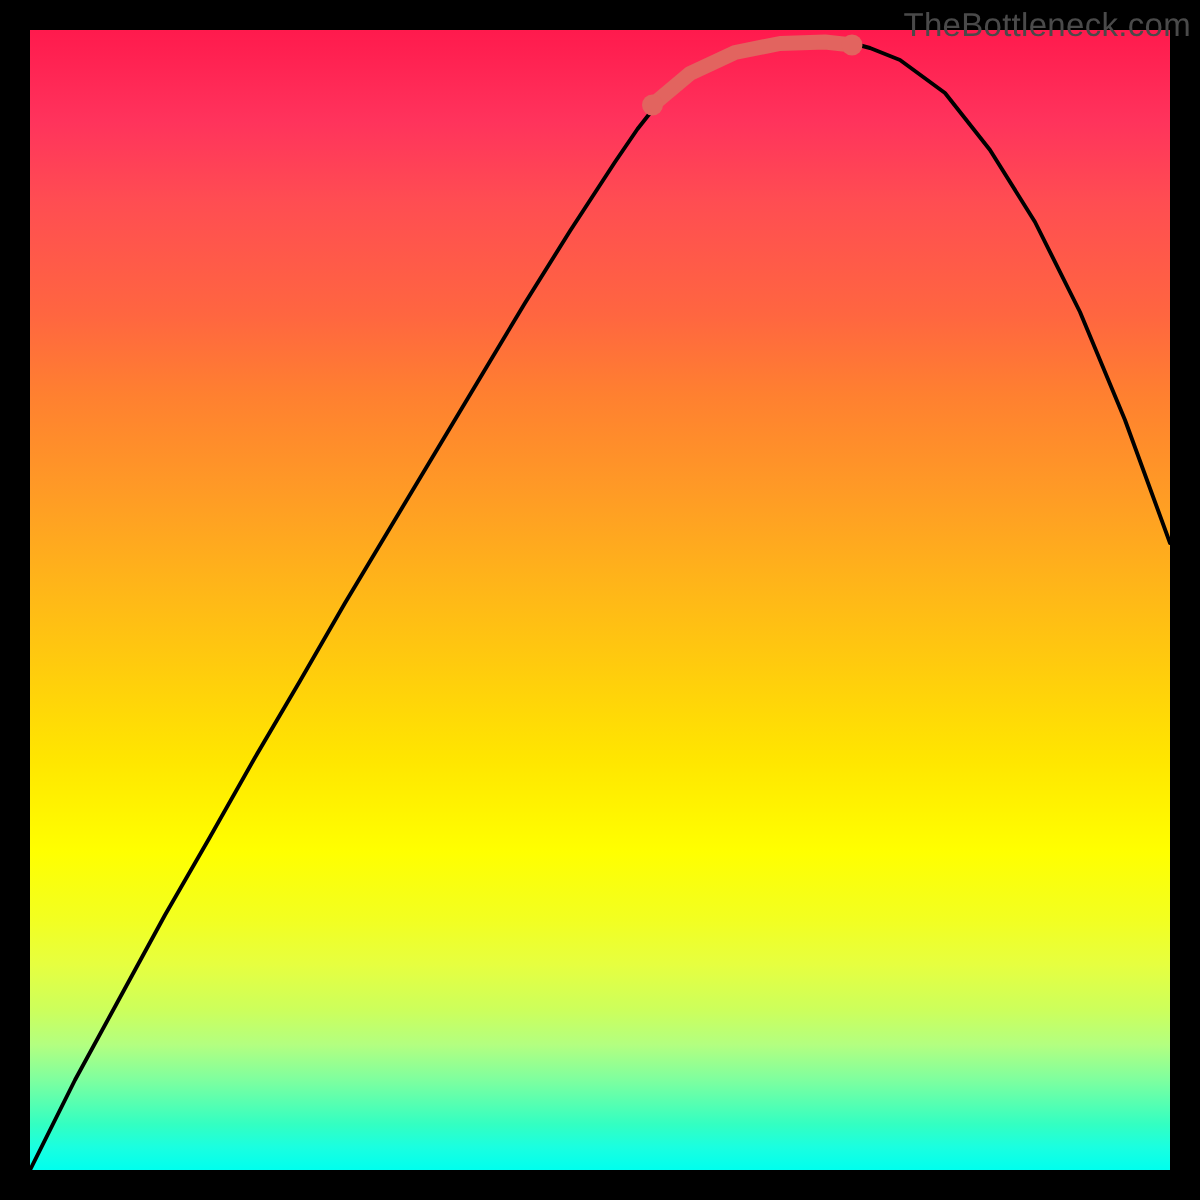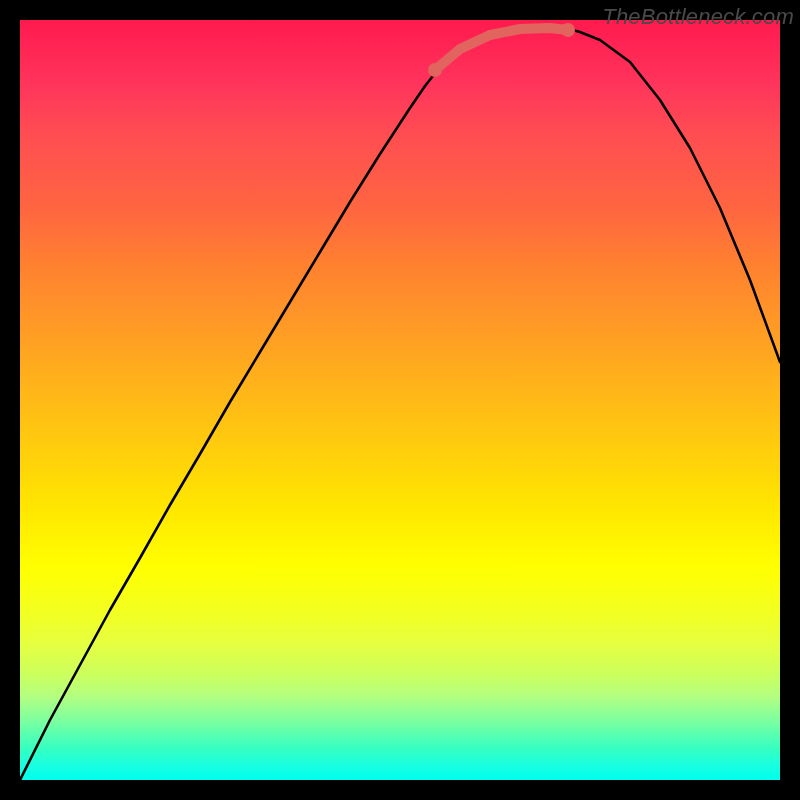--- a/index.html
+++ b/index.html
@@ -2,21 +2,20 @@
 <html><head>
 <meta charset="utf-8">
 <style>
   * { margin: 0; padding: 0; box-sizing: border-box; }
   html, body { width: 800px; height: 800px; overflow: hidden; background: #000; }
   .frame {
     position: relative;
     width: 800px;
     height: 613px;
     background: #000;
-    font-style: italic;
   }
   .plot-area {
     position: absolute;
     left: 20px;
     top: 20px;
     width: 760px;
     height: 760px;
     background: linear-gradient(to bottom,
       #ff1a4d 0%,
       #ff335c 8%,

